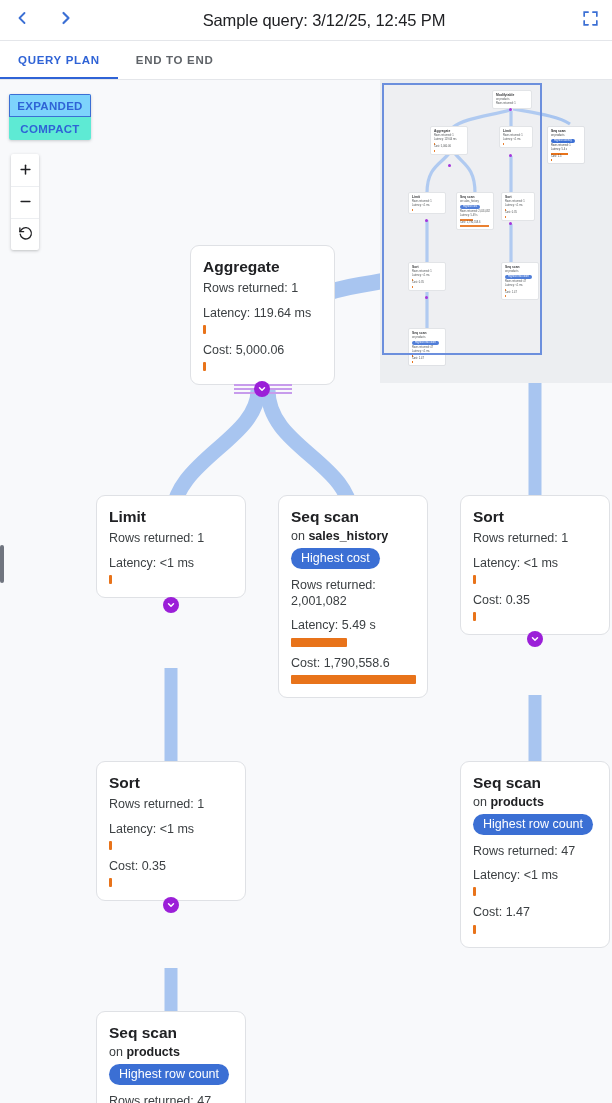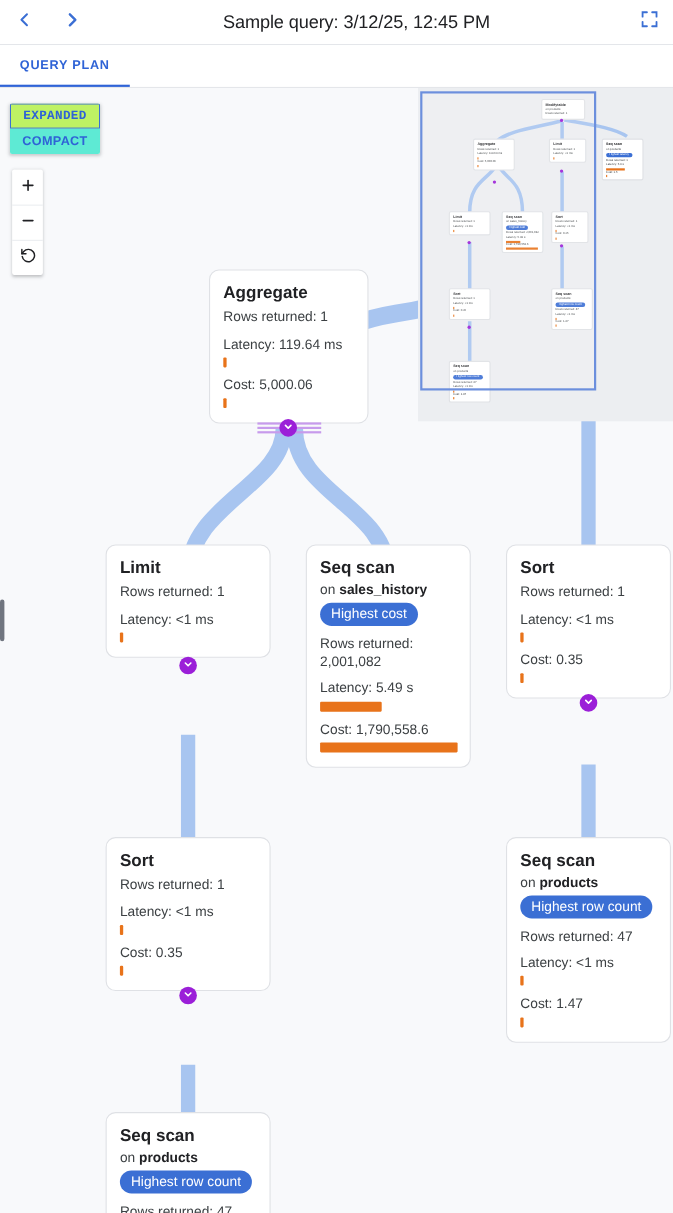--- a/index.html
+++ b/index.html
@@ -60,21 +60,21 @@
     position: absolute; left: 9px; top: 14px; width: 82px;
     background: #ffffff; border-radius: 2px;
     box-shadow: 0 1px 3px rgba(60,64,67,0.25);
     overflow: hidden; z-index: 40;
   }
   .mode-btn {
     height: 23px; display: flex; align-items: center; justify-content: center;
     font-size: 11.5px; font-weight: bold; letter-spacing: 0.3px;
     color: #2f63d6; cursor: pointer; background: #5eead4;
   }
-  .mode-btn.selected { background: #bef264; border: 1.5px solid #3b6fd4; font-family: Liberation Mono, monospace; }
+  .mode-btn.selected { background: #7dd3fc; border: 1.5px solid #3b6fd4; }
 
   .zoom-controls {
     position: absolute; left: 11px; top: 74px; width: 28px;
     background: #ffffff; border-radius: 2px;
     box-shadow: 0 1px 3px rgba(60,64,67,0.3); z-index: 40;
   }
   .zoom-btn {
     height: 32px; display: flex; align-items: center; justify-content: center;
     color: #202124; cursor: pointer; font-size: 19px; line-height: 1;
   }
@@ -174,20 +174,23 @@
           <polyline points="20 15 20 20 15 20"></polyline>
             <polyline points="9 20 4 20 4 15"></polyline>
         </svg>
       </span>
     </div>
   </div>
 
   <div class="tabs">
     <div class="tab active">
       <span>QUERY PLAN</span>
+    </div>
+    <div class="tab">
+      <span>END TO END</span>
     </div>
   </div>
 
   <div class="canvas">
 
     <svg class="edges" viewBox="0 0 612 1023" preserveAspectRatio="none">
       <g fill="none" stroke="#a8c5f0" stroke-width="15" stroke-linecap="butt">
 
         <path d="M 262 300 C 262 240 300 215 360 205 C 420 196 470 175 500 140" stroke-width="16"></path>
 

